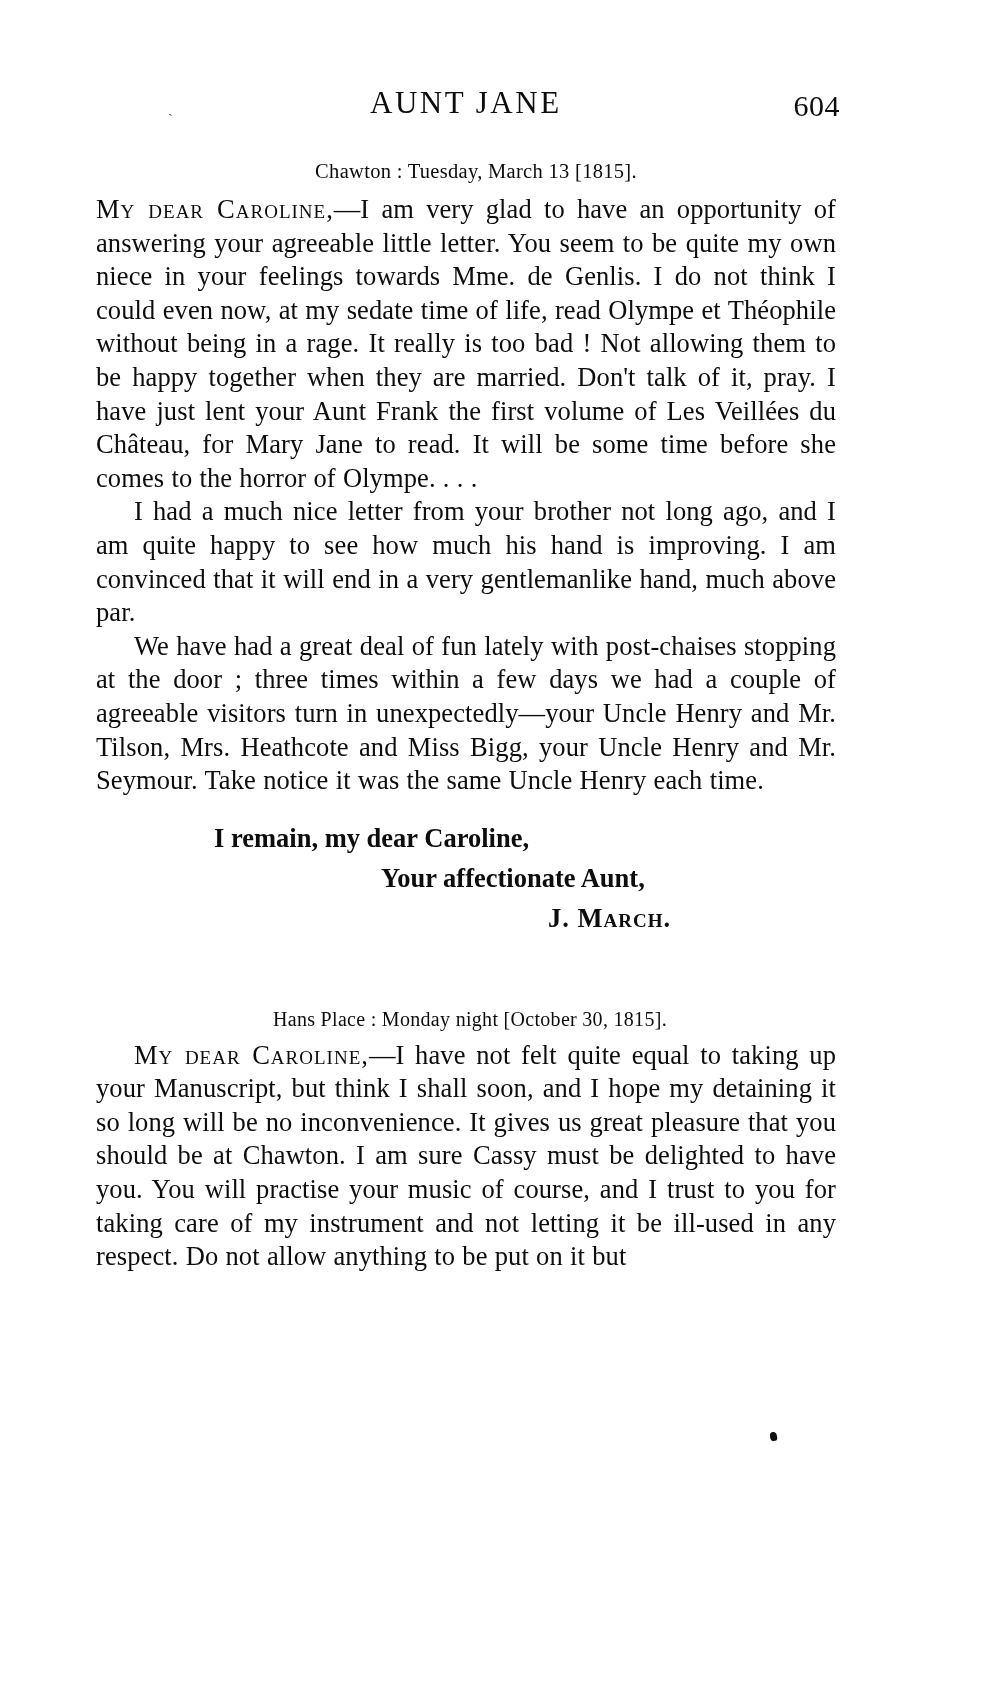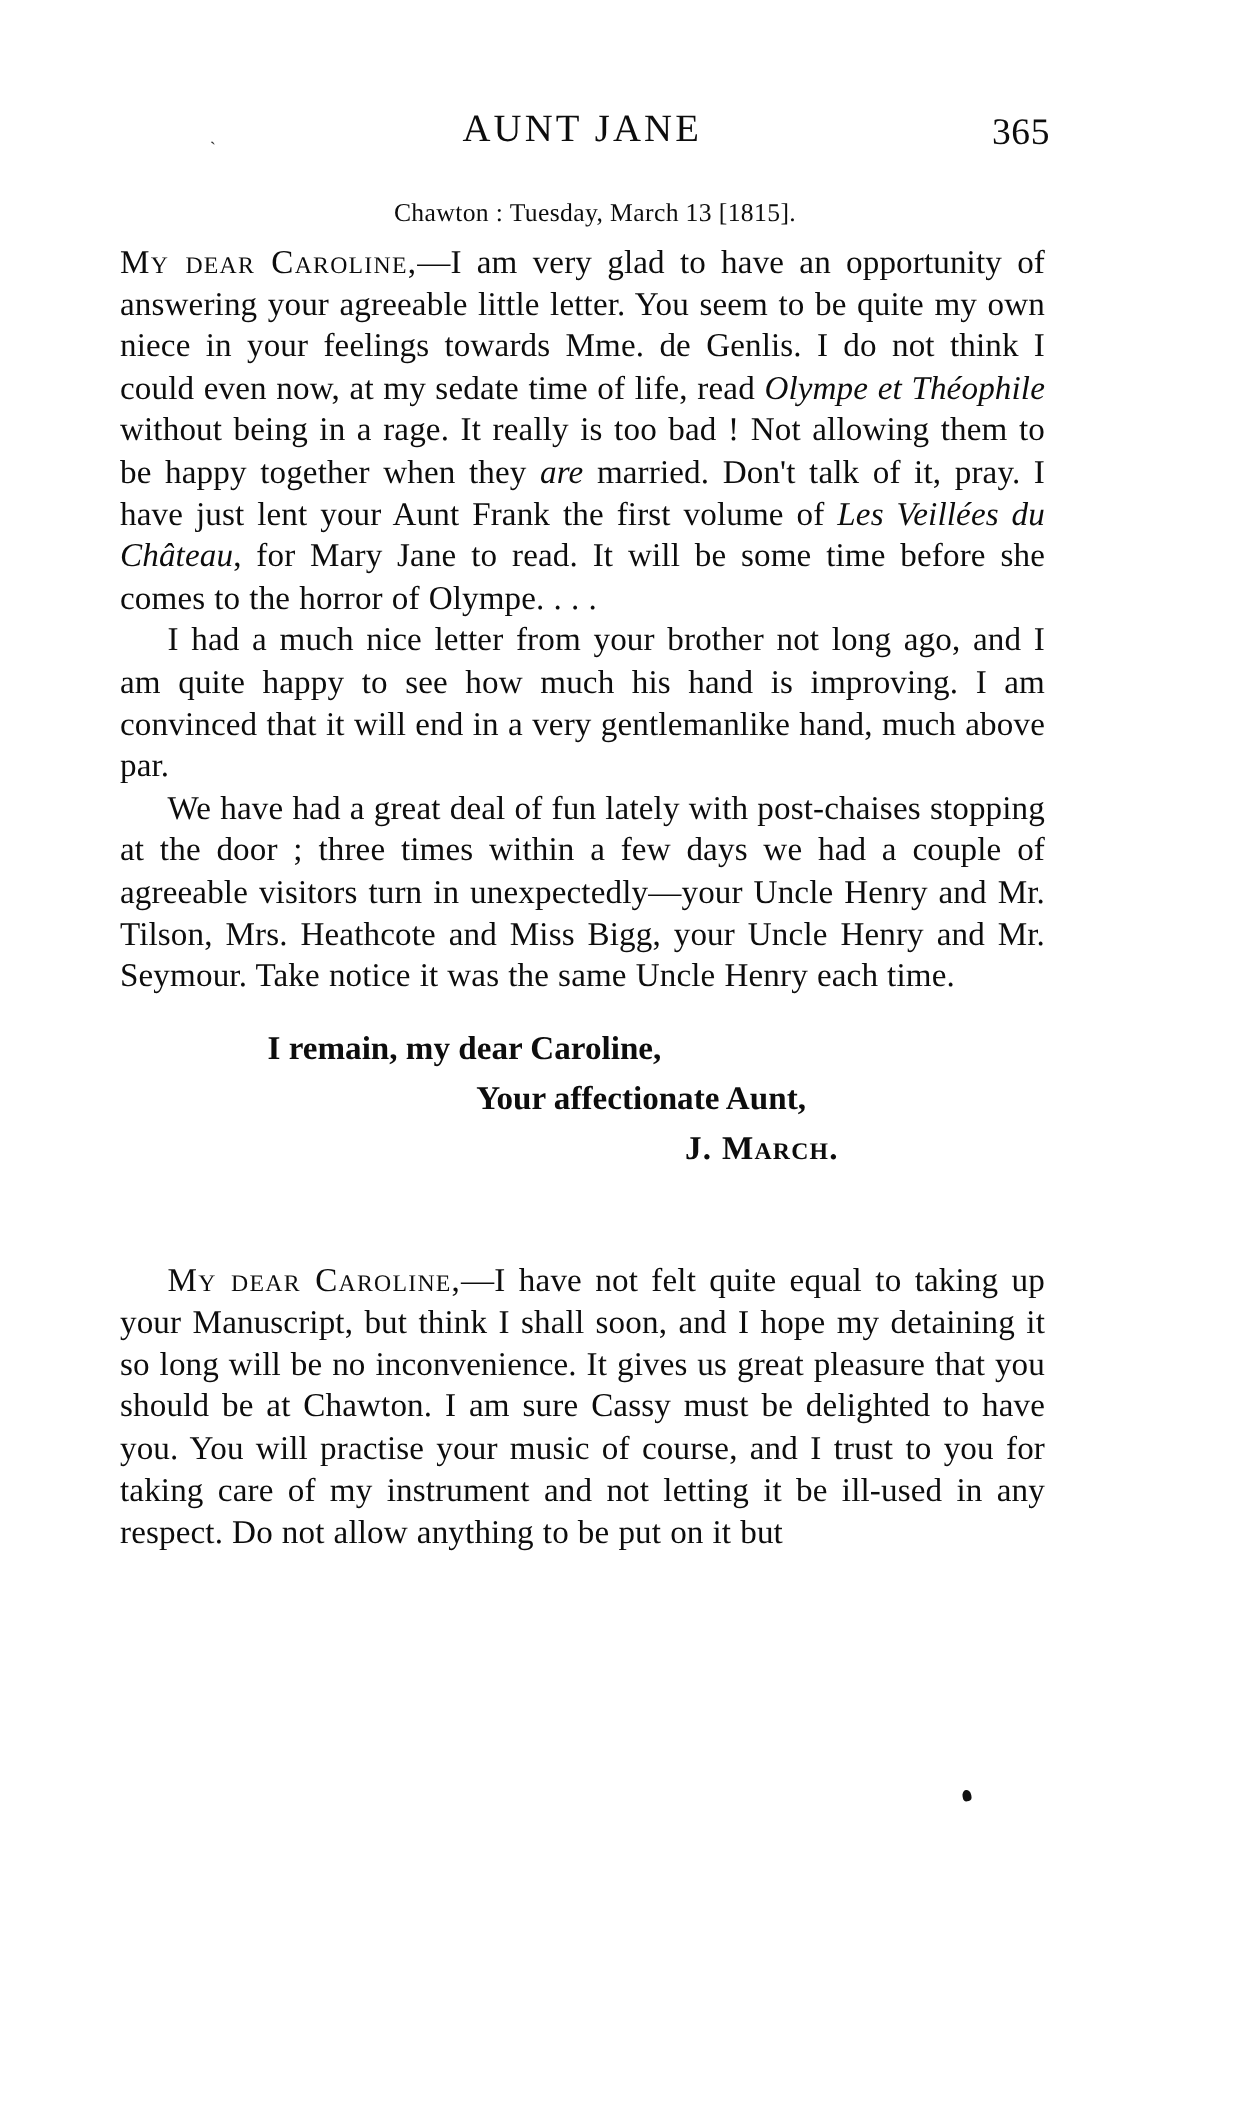--- a/index.html
+++ b/index.html
@@ -83,21 +83,20 @@
     word-spacing: 0.5px;
   }
   p.indent {
     text-indent: 38px;
   }
   .salut {
     font-variant: small-caps;
     letter-spacing: 1px;
   }
   .ital {
-    font-style: italic;
   }
   .closing {
     margin: 0;
     font-size: 26.5px;
     line-height: 40px;
     font-weight: bold;
   }
   .closing.l1 { padding-left: 118px; margin-top: 20px; }
   .closing.l2 { padding-left: 285px; }
   .closing.l3 { padding-left: 452px; font-variant: small-caps; letter-spacing: 1px;}
@@ -115,21 +114,21 @@
 </style>
 </head>
 <body>
 
 <div class="page">
 
   <div class="tick">ˋ</div>
 
   <div class="header">
     <div class="header-title">AUNT JANE</div>
-    <div class="header-folio">365</div>
+    <div class="header-folio">604</div>
   </div>
 
   <div class="content">
 
     <div>
       <div class="dateline">Chawton : Tuesday, March 13 [1815].</div>
 
       <p class="para"><span class="salut">My dear Caroline,</span><span>—I am very glad to have an opportunity of answering your agreeable little letter. You seem to be quite my own niece in your feelings towards Mme. de Genlis.  I do not think I could even now, at my sedate time of life, read </span><span class="ital">Olympe et Théophile</span><span> without being in a rage.  It really is too bad !  Not allowing them to be happy together when they </span><span class="ital">are</span><span> married.  Don't talk of it, pray.  I have just lent your Aunt Frank the first volume of </span><span class="ital">Les Veillées du Château</span><span>, for Mary Jane to read.  It will be some time before she comes to the horror of Olympe. . . .</span></p>
 
       <p class="para indent">I had a much nice letter from your brother not long ago, and I am quite happy to see how much his hand is improving.  I am convinced that it will end in a very gentlemanlike hand, much above par.</p>
@@ -137,20 +136,21 @@
       <p class="para indent">We have had a great deal of fun lately with post-chaises stopping at the door ; three times within a few days we had a couple of agreeable visitors turn in unexpectedly—your Uncle Henry and Mr. Tilson, Mrs. Heathcote and Miss Bigg, your Uncle Henry and Mr. Seymour.  Take notice it was the same Uncle Henry each time.</p>
 
       <p class="closing l1">I remain, my dear Caroline,</p>
       <p class="closing l2">Your affectionate Aunt,</p>
       <p class="closing l3">J. March.</p>
     </div>
 
     <div class="gap"></div>
 
     <div>
+      <div class="dateline-2">Hans Place : Monday night [October 30, 1815].</div>
 
       <p class="para indent"><span class="salut">My dear Caroline,</span><span>—I have not felt quite equal to taking up your Manuscript, but think I shall soon, and I hope my detaining it so long will be no inconvenience.  It gives us great pleasure that you should be at Chawton.  I am sure Cassy must be delighted to have you.  You will practise your music of course, and I trust to you for taking care of my instrument and not letting it be ill-used in any respect.  Do not allow anything to be put on it but</span></p>
     </div>
 
   </div>
 
   <div class="blot"></div>
 </div>
 
 </body></html>

